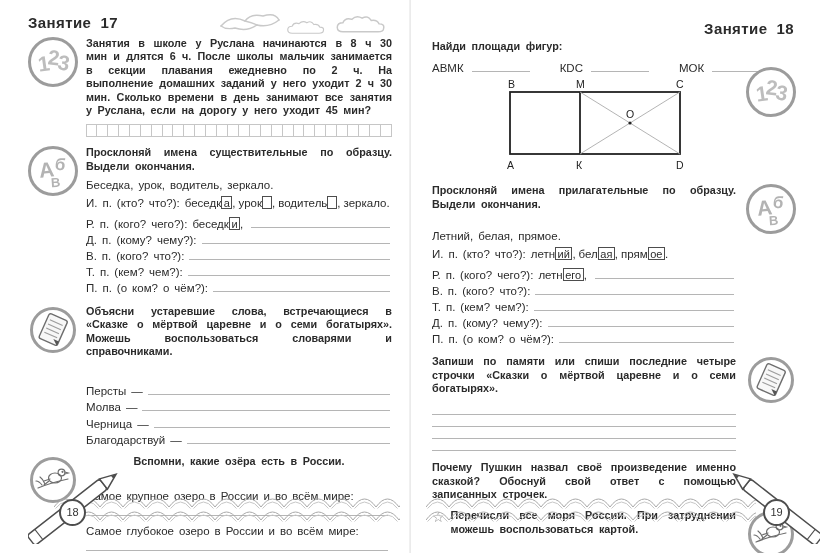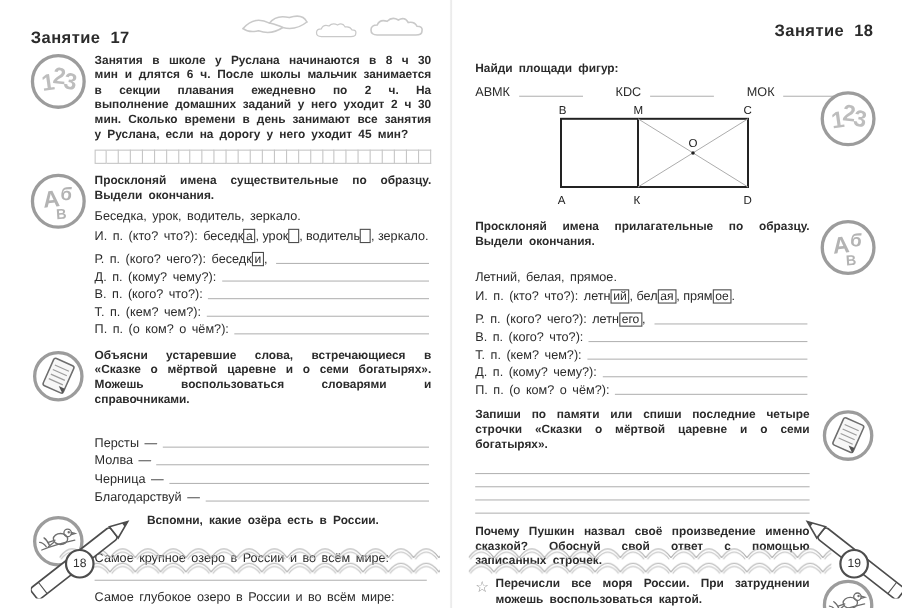--- a/index.html
+++ b/index.html
@@ -3,21 +3,21 @@
 <meta charset="utf-8">
 <style>
   * { margin:0; padding:0; box-sizing:border-box; }
   html,body { width:820px; height:553px; }
   body {
     font-family:"Liberation Sans", sans-serif;
     background:#ffffff; color:#2b2b2b;
     position:relative; overflow:hidden;
   }
   .page { position:absolute; top:0; height:553px; }
-  #left-page  { left:0;   width:400px; padding:26px 8px 0 28px; }
+  #left-page  { left:0;   width:400px; padding:14px 8px 0 28px; }
   #right-page { left:410px; width:410px; padding:14px 24px 0 22px; }
   .gutter { position:absolute; left:409px; top:0; width:2px; height:553px;
             background:linear-gradient(to right,#f2f2f2,#e9e9e9); }
 
   .pg-header { font-size:15px; font-weight:bold; letter-spacing:.4px; white-space:pre; }
   #right-page .pg-header { position:absolute; right:26px; top:20px; }
 
   .row { display:flex; }
   .icon-cell   { width:58px; flex:none; }
   .icon-cell-r { width:60px; flex:none; display:flex; justify-content:flex-end; }
@@ -259,21 +259,21 @@
     </defs>
     <rect x="0" y="1" width="346" height="13" fill="url(#wp1)"></rect>
     <rect x="0" y="15" width="346" height="13" fill="url(#wp1)"></rect>
   </svg>
 </div>
 
 <div class="page" id="right-page">
 
   <div class="pg-header">Занятие  18</div>
 
-  <div style="margin-top:42px; position:relative">
+  <div style="margin-top:26px; position:relative">
     <div class="btext" style="text-align:left; width:200px">Найди площади фигур:</div>
     <div class="fig-row">
       <span>АВМК</span>
       <div class="fig-line"></div>
       <span>КDС</span>
       <div class="fig-line"></div>
       <span>МОК</span>
       <div class="fig-line"></div>
     </div>
     <div class="circle-icon num-ico" style="position:absolute; right:0; top:27px">

